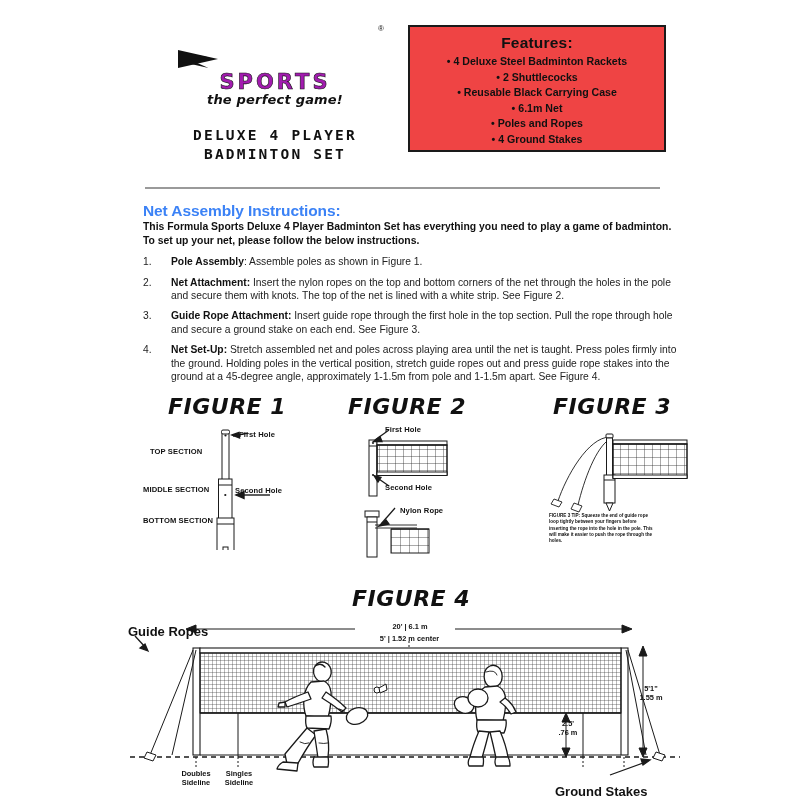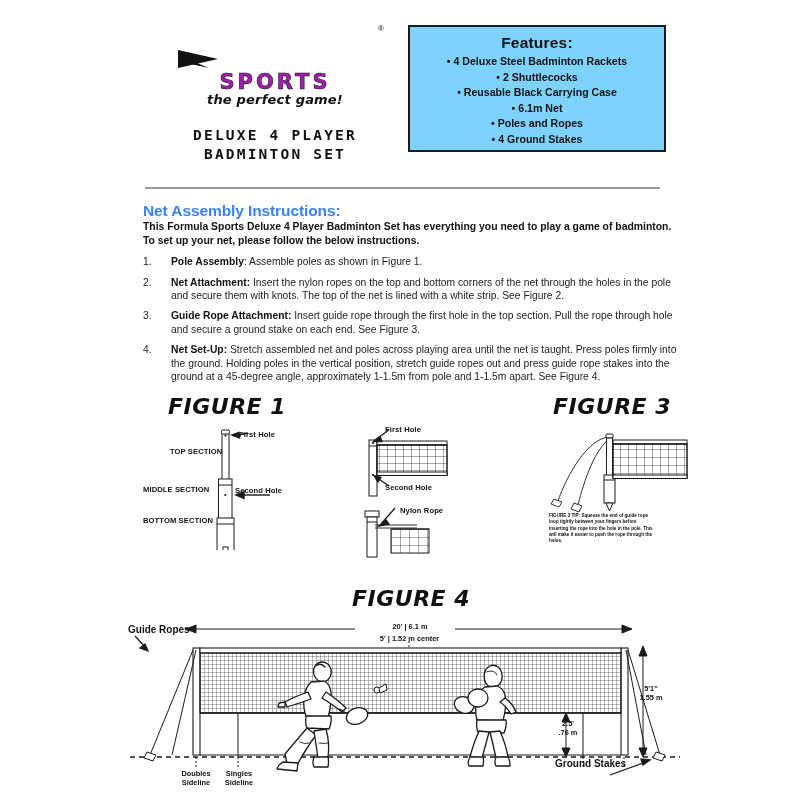--- a/index.html
+++ b/index.html
@@ -58,21 +58,21 @@
     text-align: center;
     font-family: "DejaVu Sans Mono", monospace;
     font-size: 14.5px; font-weight: bold;
     letter-spacing: 2.2px; line-height: 19px; color: #111;
   }
 
   .features-box {
     position: absolute; left: 408px; top: 25px;
     width: 258px; height: 127px;
     border: 2.5px solid #1a1a1a;
-    background: #7dd3fc;
+    background: #ef4444;
     box-sizing: border-box;
     text-align: center;
     padding-top: 7px;
   }
   .features-title {
     font-size: 15.5px; font-weight: bold; color: #111;
     margin-bottom: 2px; letter-spacing: 0.2px;
   }
   .feat-item {
     font-size: 10.6px; font-weight: bold; color: #111;
@@ -117,21 +117,21 @@
   .figsvg { position: absolute; }
 
   
   .fig3-tip {
     position: absolute; left: 549px; top: 513px; width: 104px;
     font-size: 4.6px; font-weight: bold; color: #111; line-height: 6.3px;
   }
 
   
   .fig4 { position: absolute; left: 0px; top: 612px; width: 800px; height: 188px; }
-  .f4label { position: absolute; font-size: 10px; font-weight: bold; color: #111; white-space: nowrap; }
+  .f4label { position: absolute; font-size: 13px; font-weight: bold; color: #111; white-space: nowrap; }
   .f4dim   { position: absolute; font-size: 7.4px; font-weight: bold; color: #111; white-space: nowrap; text-align: center; }
 </style>
 </head>
 <body>
 
 <div class="page">
 
   <div class="header">
 
     <div class="brand">
@@ -206,26 +206,27 @@
     </g>
 
     <g stroke="#1a1a1a" stroke-width="1.4" fill="#1a1a1a">
       <line x1="108" y1="8" x2="93" y2="11"></line>
       <polygon points="92,10 99,7.5 99.5,13"></polygon>
       <line x1="130" y1="70" x2="98" y2="70"></line>
       <polygon points="96,70 104,66.5 104,73.5"></polygon>
     </g>
   </svg>
 
-  <div class="figlabel" style="left:150px; top:447px;margin-left:20px;">TOP SECTION</div>
+  <div class="figlabel" style="left:150px; top:447px;">TOP SECTION</div>
   <div class="figlabel" style="left:143px; top:485px;">MIDDLE SECTION</div>
   <div class="figlabel" style="left:143px; top:516px;">BOTTOM SECTION</div>
   <div class="figlabel" style="left:239px; top:430px;">First Hole</div>
   <div class="figlabel" style="left:235px; top:486px;">Second Hole</div>
 
+  <div class="fig-title" id="fig2-title">FIGURE 2</div>
 
   <svg class="figsvg" style="left:355px; top:428px;" width="130" height="70" viewBox="0 0 130 70">
     <defs>
       <pattern id="netmesh2" width="8" height="7" patternUnits="userSpaceOnUse">
         <path d="M8 0 L0 0 0 7" fill="none" stroke="#2b2b2b" stroke-width="0.8"></path>
       </pattern>
     </defs>
 
     <g stroke="#1a1a1a" fill="#ffffff" stroke-width="1">
       <rect x="14" y="12" width="8" height="56"></rect>
@@ -442,21 +443,21 @@
       <g stroke="#1a1a1a" fill="#ffffff" stroke-width="1.3">
         <ellipse cx="478" cy="86" rx="10" ry="9"></ellipse>
       </g>
     </svg>
 
     
     <div class="f4dim" style="left:355px; top:10px; width:110px;">20' | 6.1 m</div>
     <div class="f4dim" style="left:347px; top:22px; width:125px;">5' | 1.52 m center</div>
 
     <div class="f4label" style="left:128px; top:12px;">Guide Ropes</div>
-    <div class="f4label" style="left:555px; top:146px;">Ground Stakes</div>
+    <div class="f4label" style="left:555px; top:172px;">Ground Stakes</div>
 
     <div class="f4dim" style="left:548px; top:107px; width:40px; line-height:9px;">
       <div>2.5'</div>
       <div>.76 m</div>
     </div>
 
     <div class="f4dim" style="left:630px; top:72px; width:42px; line-height:9px;">
       <div>5'1"</div>
       <div>1.55 m</div>
     </div>

